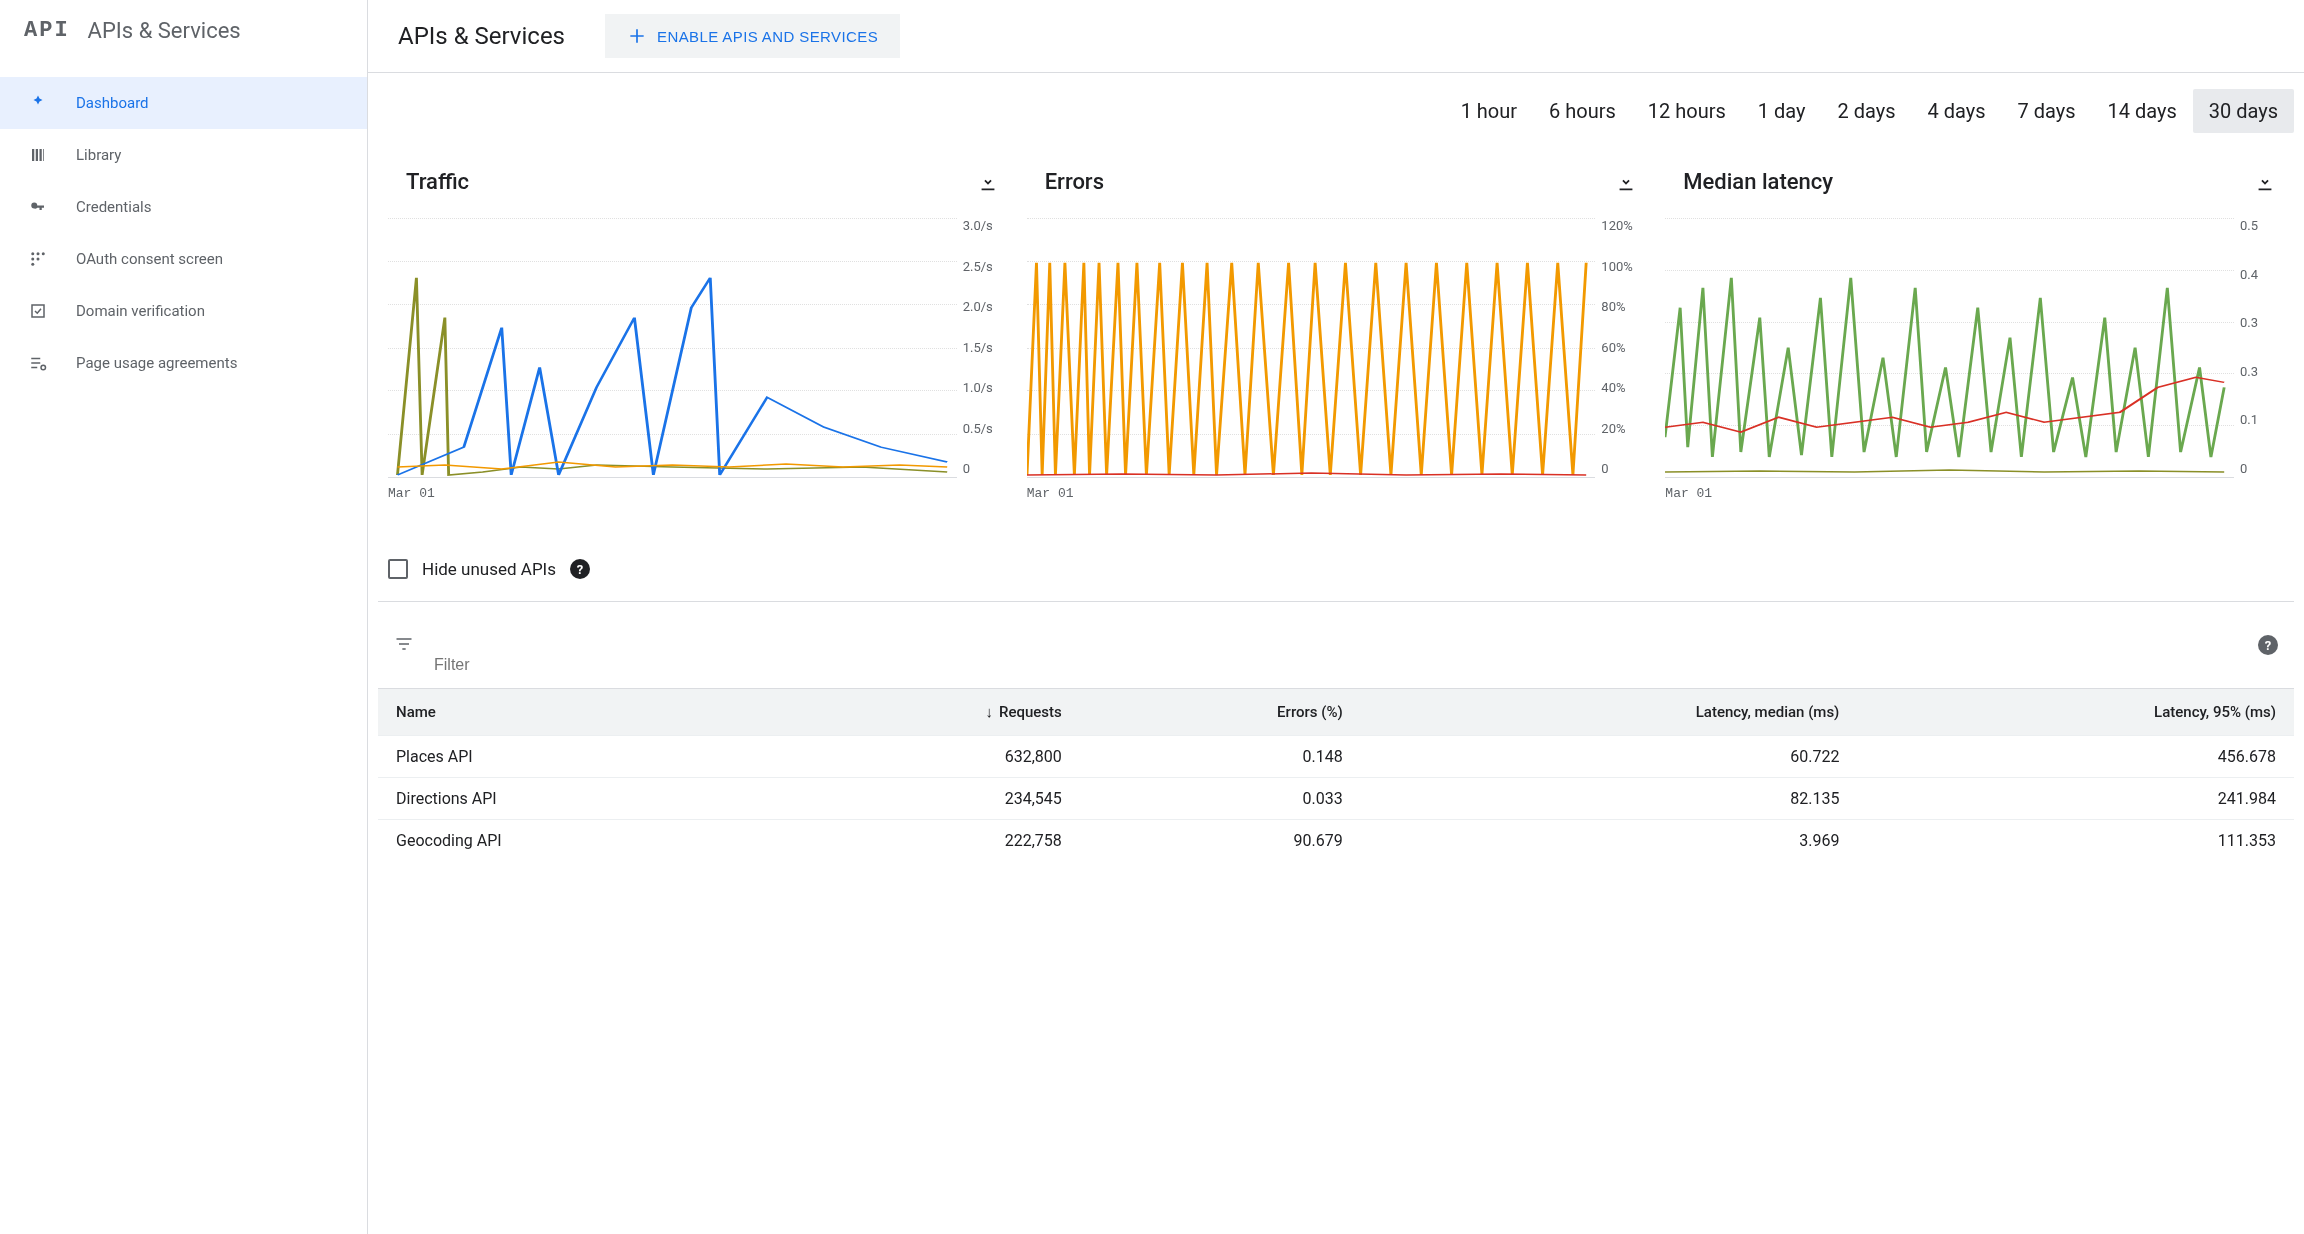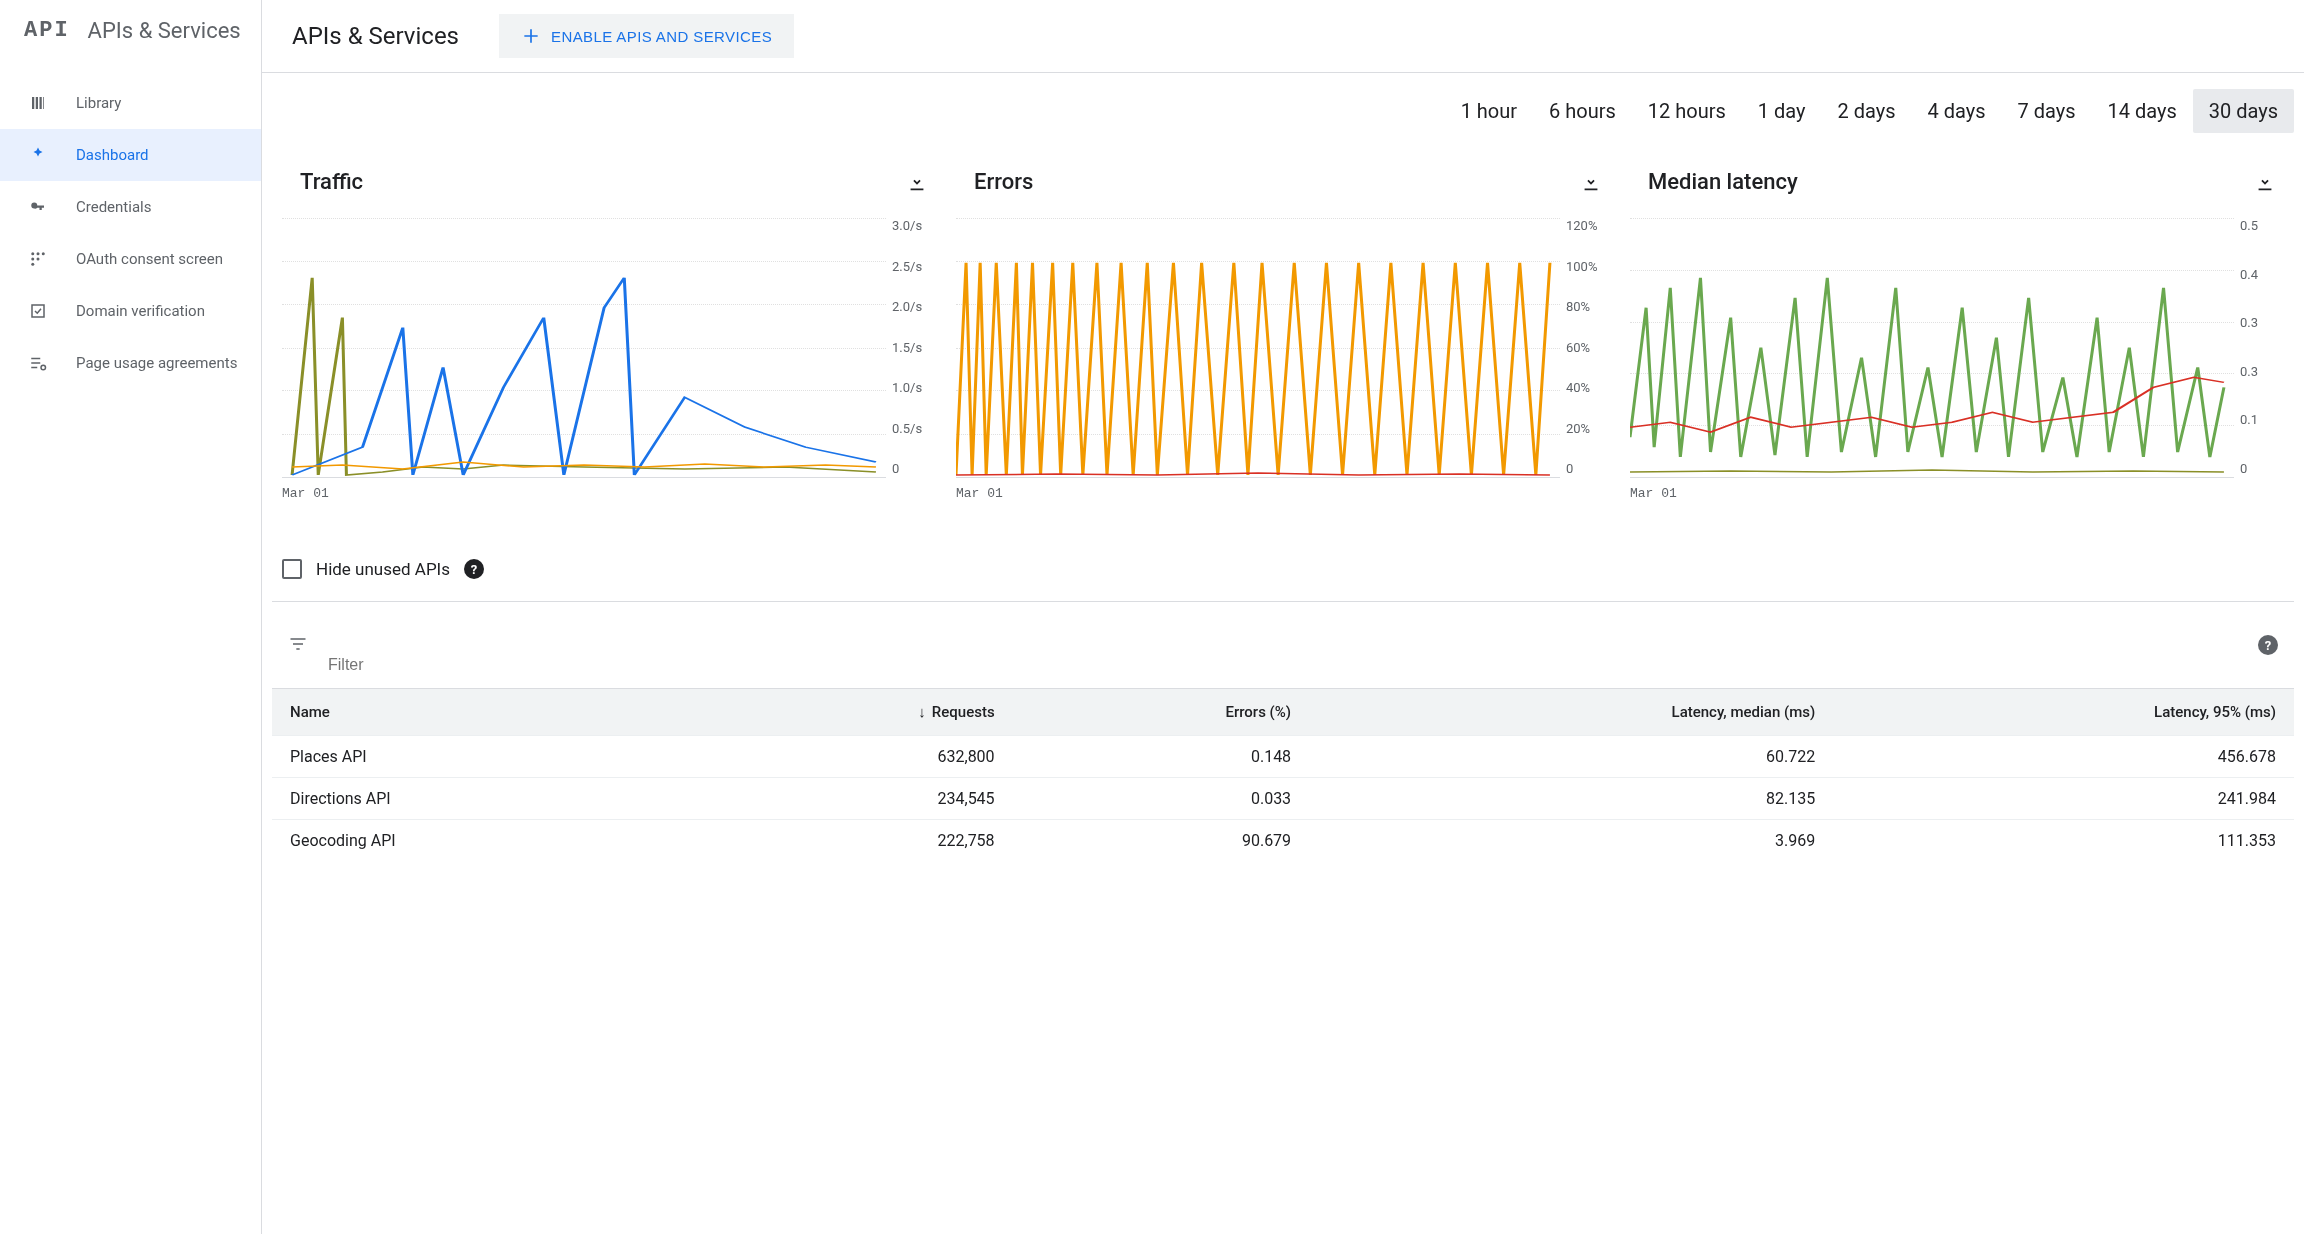--- a/index.html
+++ b/index.html
@@ -1,21 +1,21 @@
 <!DOCTYPE html>
 <html><head>
 <meta charset="utf-8">
 <style>
 * { box-sizing: border-box; margin: 0; padding: 0; }
 body { font-family: 'Roboto', 'Helvetica Neue', Arial, sans-serif; font-size: 14px; color: #202124; background: #fff; }
 
 .app { display: flex; height: 100vh; }
 
 .sidebar {
-  width: 262px;
+  width: 368px;
   border-right: 1px solid #dadce0;
   background: #fff;
   display: flex;
   flex-direction: column;
 }
 .sidebar-header {
   display: flex;
   align-items: center;
   padding: 18px 20px 22px 24px;
   gap: 18px;
@@ -197,35 +197,35 @@
 </head>
 <body>
 
 <div class="app">
   <aside class="sidebar">
     <div class="sidebar-header">
       <span class="api-logo">API</span>
       <span class="sidebar-title">APIs &amp; Services</span>
     </div>
     <nav class="sidebar-nav">
+      <div class="nav-item active">
+        <span class="nav-icon">
+          <svg viewBox="0 0 24 24">
+              <path d="M12 2l2 4 4 2-4 2-2 4-2-4-4-2 4-2z"></path>
+            </svg>
+        </span>
+        <span>Dashboard</span>
+      </div>
       <div class="nav-item">
         <span class="nav-icon">
           <svg viewBox="0 0 24 24">
               <path d="M4 4h3v16H4zM9 4h3v16H9zM14 4h3v16h-3zM19 4h1v16h-1z"></path>
             </svg>
         </span>
         <span>Library</span>
-      </div>
-      <div class="nav-item active">
-        <span class="nav-icon">
-          <svg viewBox="0 0 24 24">
-              <path d="M12 2l2 4 4 2-4 2-2 4-2-4-4-2 4-2z"></path>
-            </svg>
-        </span>
-        <span>Dashboard</span>
       </div>
       <div class="nav-item">
         <span class="nav-icon">
           <svg viewBox="0 0 24 24">
               <path d="M7 14a4 4 0 114-4h9v3h-3v3h-3v-3h-3a4 4 0 01-4 1z"></path>
             </svg>
         </span>
         <span>Credentials</span>
       </div>
       <div class="nav-item">

